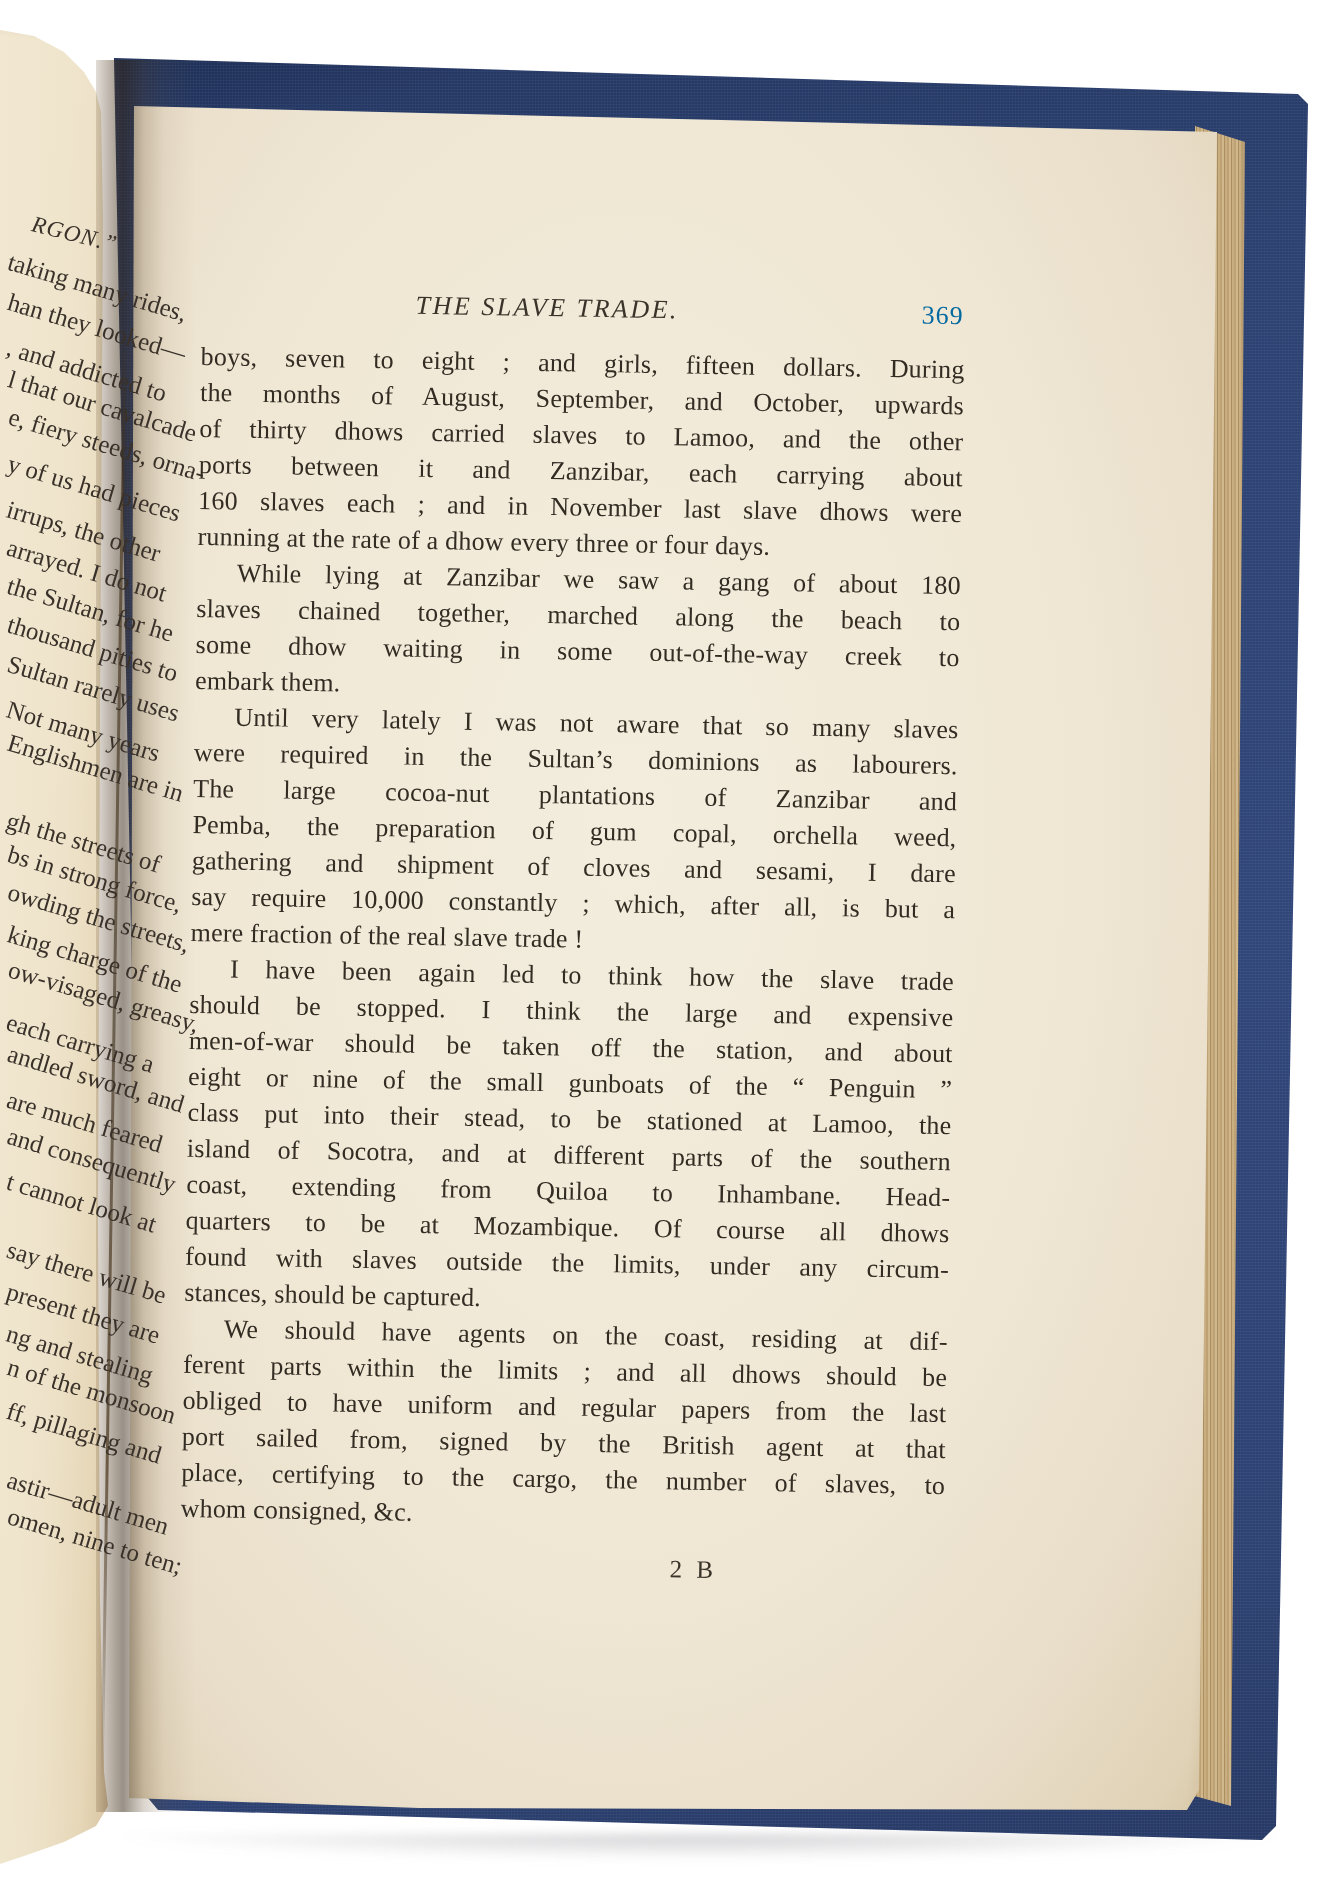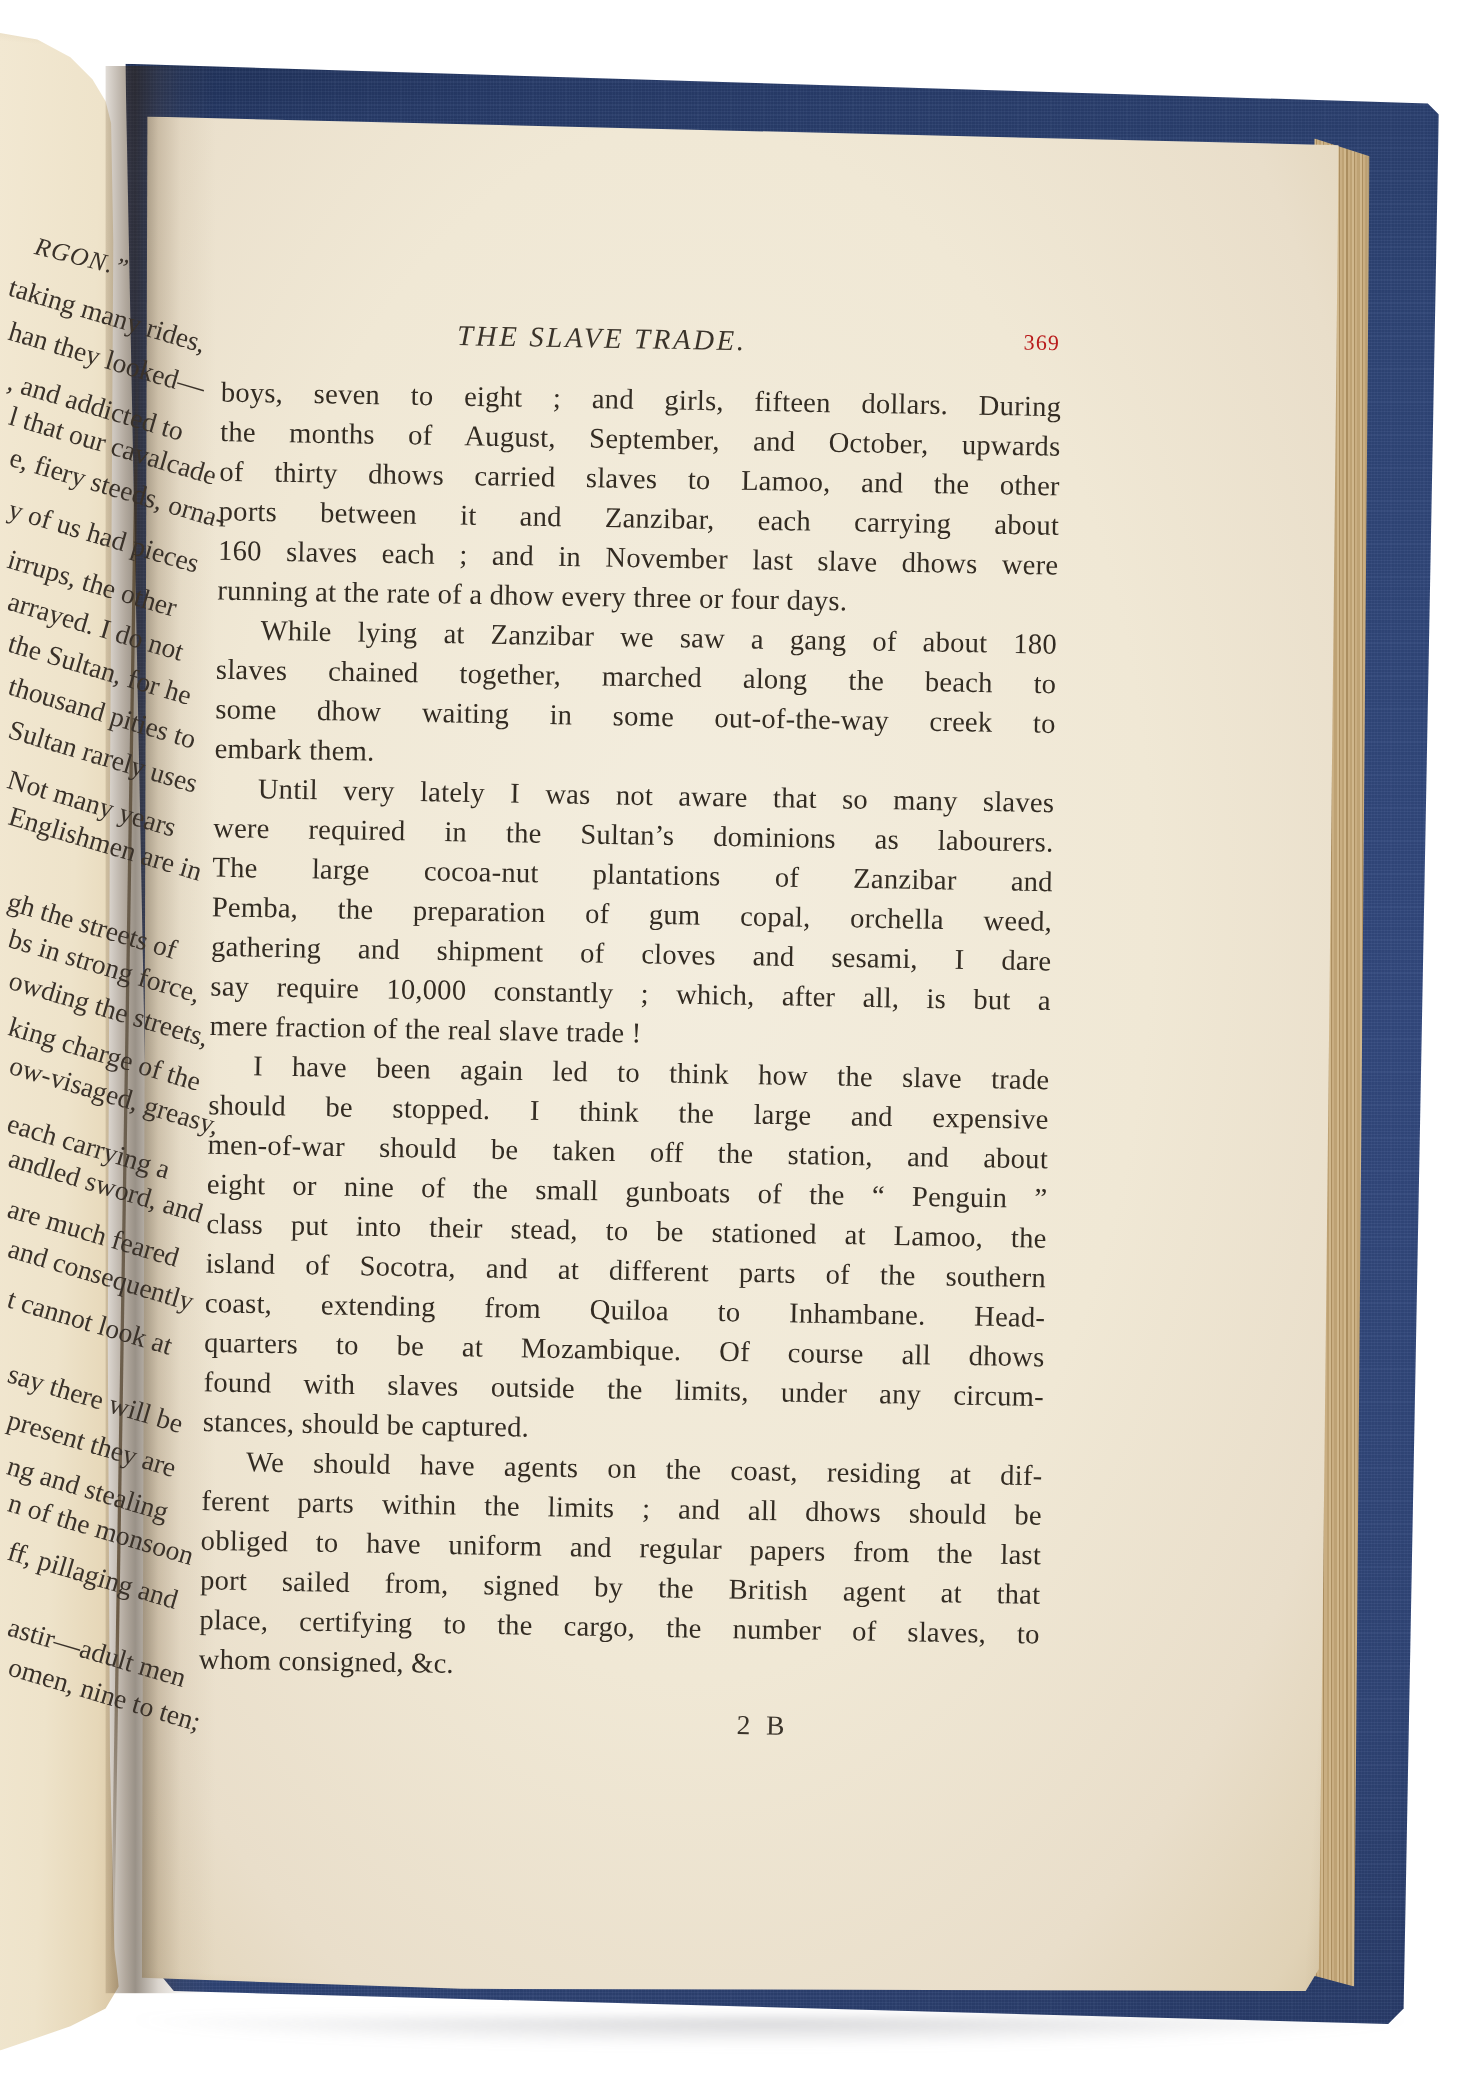--- a/index.html
+++ b/index.html
@@ -51,21 +51,21 @@
 
   .crease-line{left:112px;top:330px;width:3px;height:1460px;transform:rotate(0.9deg);
     background:linear-gradient(180deg,rgba(60,45,20,0) 0%,rgba(70,52,26,0.65) 12%,rgba(52,38,18,0.55) 45%,rgba(70,50,24,0.7) 78%,rgba(60,45,20,0) 100%);}
 
   
   .main-text{left:202px;top:285px;width:764px;transform:rotate(1deg);
     transform-origin:0 0;color:#332c23;}
   .page-header{position:relative;width:100%;height:44px;}
   .running-title{left:214px;top:2px;font-style:italic;font-size:26px;letter-spacing:2.5px;
     color:#3a332a;white-space:nowrap;}
-  .page-number{right:2px;top:3px;font-size:20px;letter-spacing:1px;color:#b91c1c;}
+  .page-number{right:2px;top:3px;font-size:26px;letter-spacing:1px;color:#0369a1;}
   .page-body{position:relative;margin-top:10px;width:100%;}
   .page-body .line{position:relative;display:block;width:100%;height:36px;line-height:36px;
     font-size:26px;text-align:justify;text-align-last:justify;overflow:hidden;
     letter-spacing:0.2px;}
   .page-body .line.last{text-align-last:left;}
   .page-body .line.indent{text-indent:40px;}
   .signature{position:relative;margin-top:20px;margin-left:490px;font-size:25px;
     letter-spacing:4px;color:#3a332a;width:80px;height:34px;}
 
   

